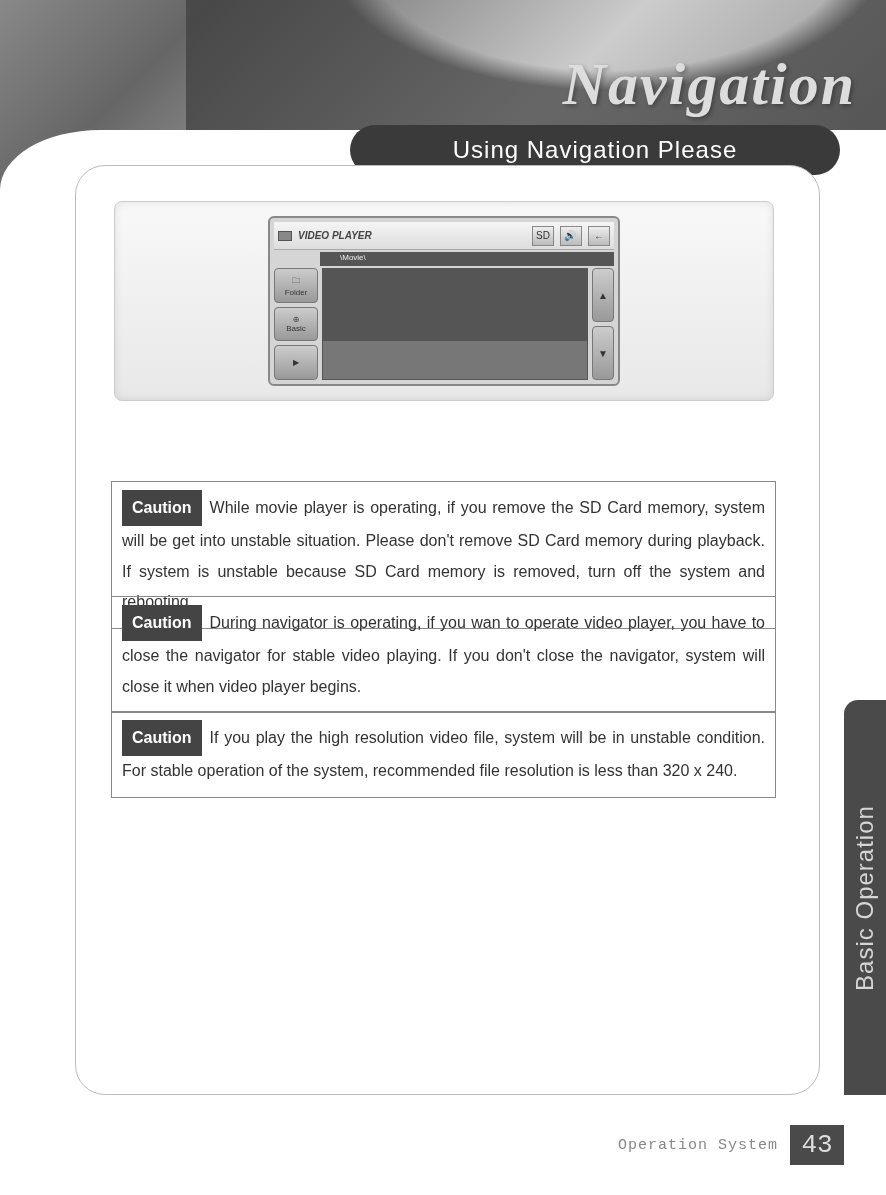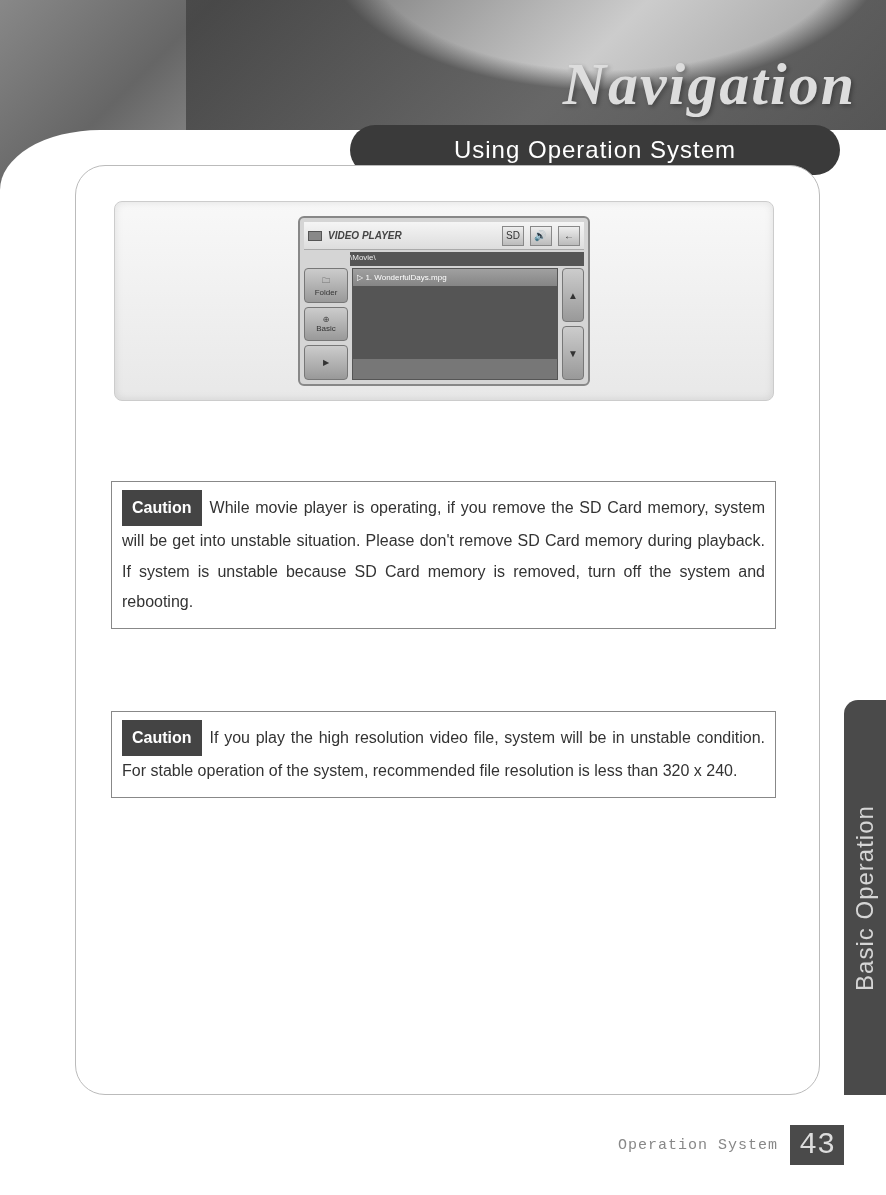--- a/index.html
+++ b/index.html
@@ -90,21 +90,21 @@
     border: 1px solid #ccc;
     border-radius: 8px;
     box-shadow: inset 0 0 8px rgba(0,0,0,0.1);
     display: flex;
     align-items: center;
     justify-content: center;
   }
 
   
   .vp {
-    width: 292px;
+    width: 352px;
     height: 170px;
     background: #d5d5d5;
     border: 2px solid #888;
     border-radius: 6px;
     display: flex;
     flex-direction: column;
     padding: 4px;
   }
   .vp-titlebar {
     height: 28px;
@@ -128,21 +128,21 @@
     border: 1px solid #888;
     border-radius: 0;
     display:flex;align-items:center;justify-content:center;
     font-size:10px;color:#333;
   }
   .vp-path {
     height: 14px;
     background: #555;
     color: #eee;
     font-size: 8px;
-    padding: 1px 0;
+    padding: 1px 20px;
     margin: 2px 0 2px 46px;
   }
   .vp-body { flex:1; display:flex; gap:4px; }
   .vp-side {
     width: 44px;
     display:flex;flex-direction:column;gap:4px;
   }
   .vp-side-btn {
     flex:1;
     background: linear-gradient(#ccc,#999);
@@ -258,34 +258,34 @@
     font-family: "Courier New", monospace;
   }
   .page-num {
     width: 54px;
     height: 40px;
     background: #4a4a4a;
     color: #ddd;
     display: flex;
     align-items: center;
     justify-content: center;
-    font-size: 30px;
+    font-size: 26px;
     font-family: "Courier New", monospace;
   }
 </style>
 </head>
 <body>
 
 <div class="header-bg"></div>
 <div class="header-curve"></div>
 <div class="nav-title">Navigation</div>
 <div class="white-swoop"></div>
 
 <div class="section-pill">
-  <span>Using Operation System</span>
+  <span>Using Navigation Please</span>
 </div>
 
 <div class="content-frame">
 
   <div class="screenshot-box">
     <div class="vp">
       <div class="vp-titlebar">
         <span style="width:14px;height:10px;background:#888;border:1px solid #555;"></span>
         <span class="vp-title-text">VIDEO PLAYER</span>
         <span class="vp-tb-btn">SD</span>
@@ -301,39 +301,41 @@
           </div>
           <div class="vp-side-btn">
             <span>⊕</span>
             <span>Basic</span>
           </div>
           <div class="vp-side-btn">
             <span>▶</span>
           </div>
         </div>
         <div class="vp-list">
-          <div class="vp-row">▷ 1. WonderfulDays.mpg</div>
           <div class="vp-row dark"></div>
           <div class="vp-row dark"></div>
           <div class="vp-row dark"></div>
           <div class="vp-row dark"></div>
         </div>
         <div class="vp-scroll">
           <div class="vp-scroll-btn">▲</div>
           <div class="vp-scroll-btn">▼</div>
         </div>
       </div>
     </div>
   </div>
 
 
   <div class="caution-box cb1">
     <span class="caution-label">Caution</span><span>While movie player is operating, if you remove the SD Card memory, system will be get into unstable situation. Please don't remove SD Card memory during playback. If system is unstable because SD Card memory is removed, turn off the system and rebooting.</span>
   </div>
 
+  <div class="caution-box cb2">
+    <span class="caution-label">Caution</span><span>During navigator is operating, if you wan to operate video player, you have to close the navigator for stable video playing. If you don't close the navigator, system will close it when video player begins.</span>
+  </div>
 
   <div class="caution-box cb3">
     <span class="caution-label">Caution</span><span>If you play the high resolution video file, system will be in unstable condition. For stable operation of the system, recommended file resolution is less than 320 x 240.</span>
   </div>
 
 </div>
 
 <div class="side-tab">
   <div class="side-tab-text">Basic Operation</div>
 </div>

